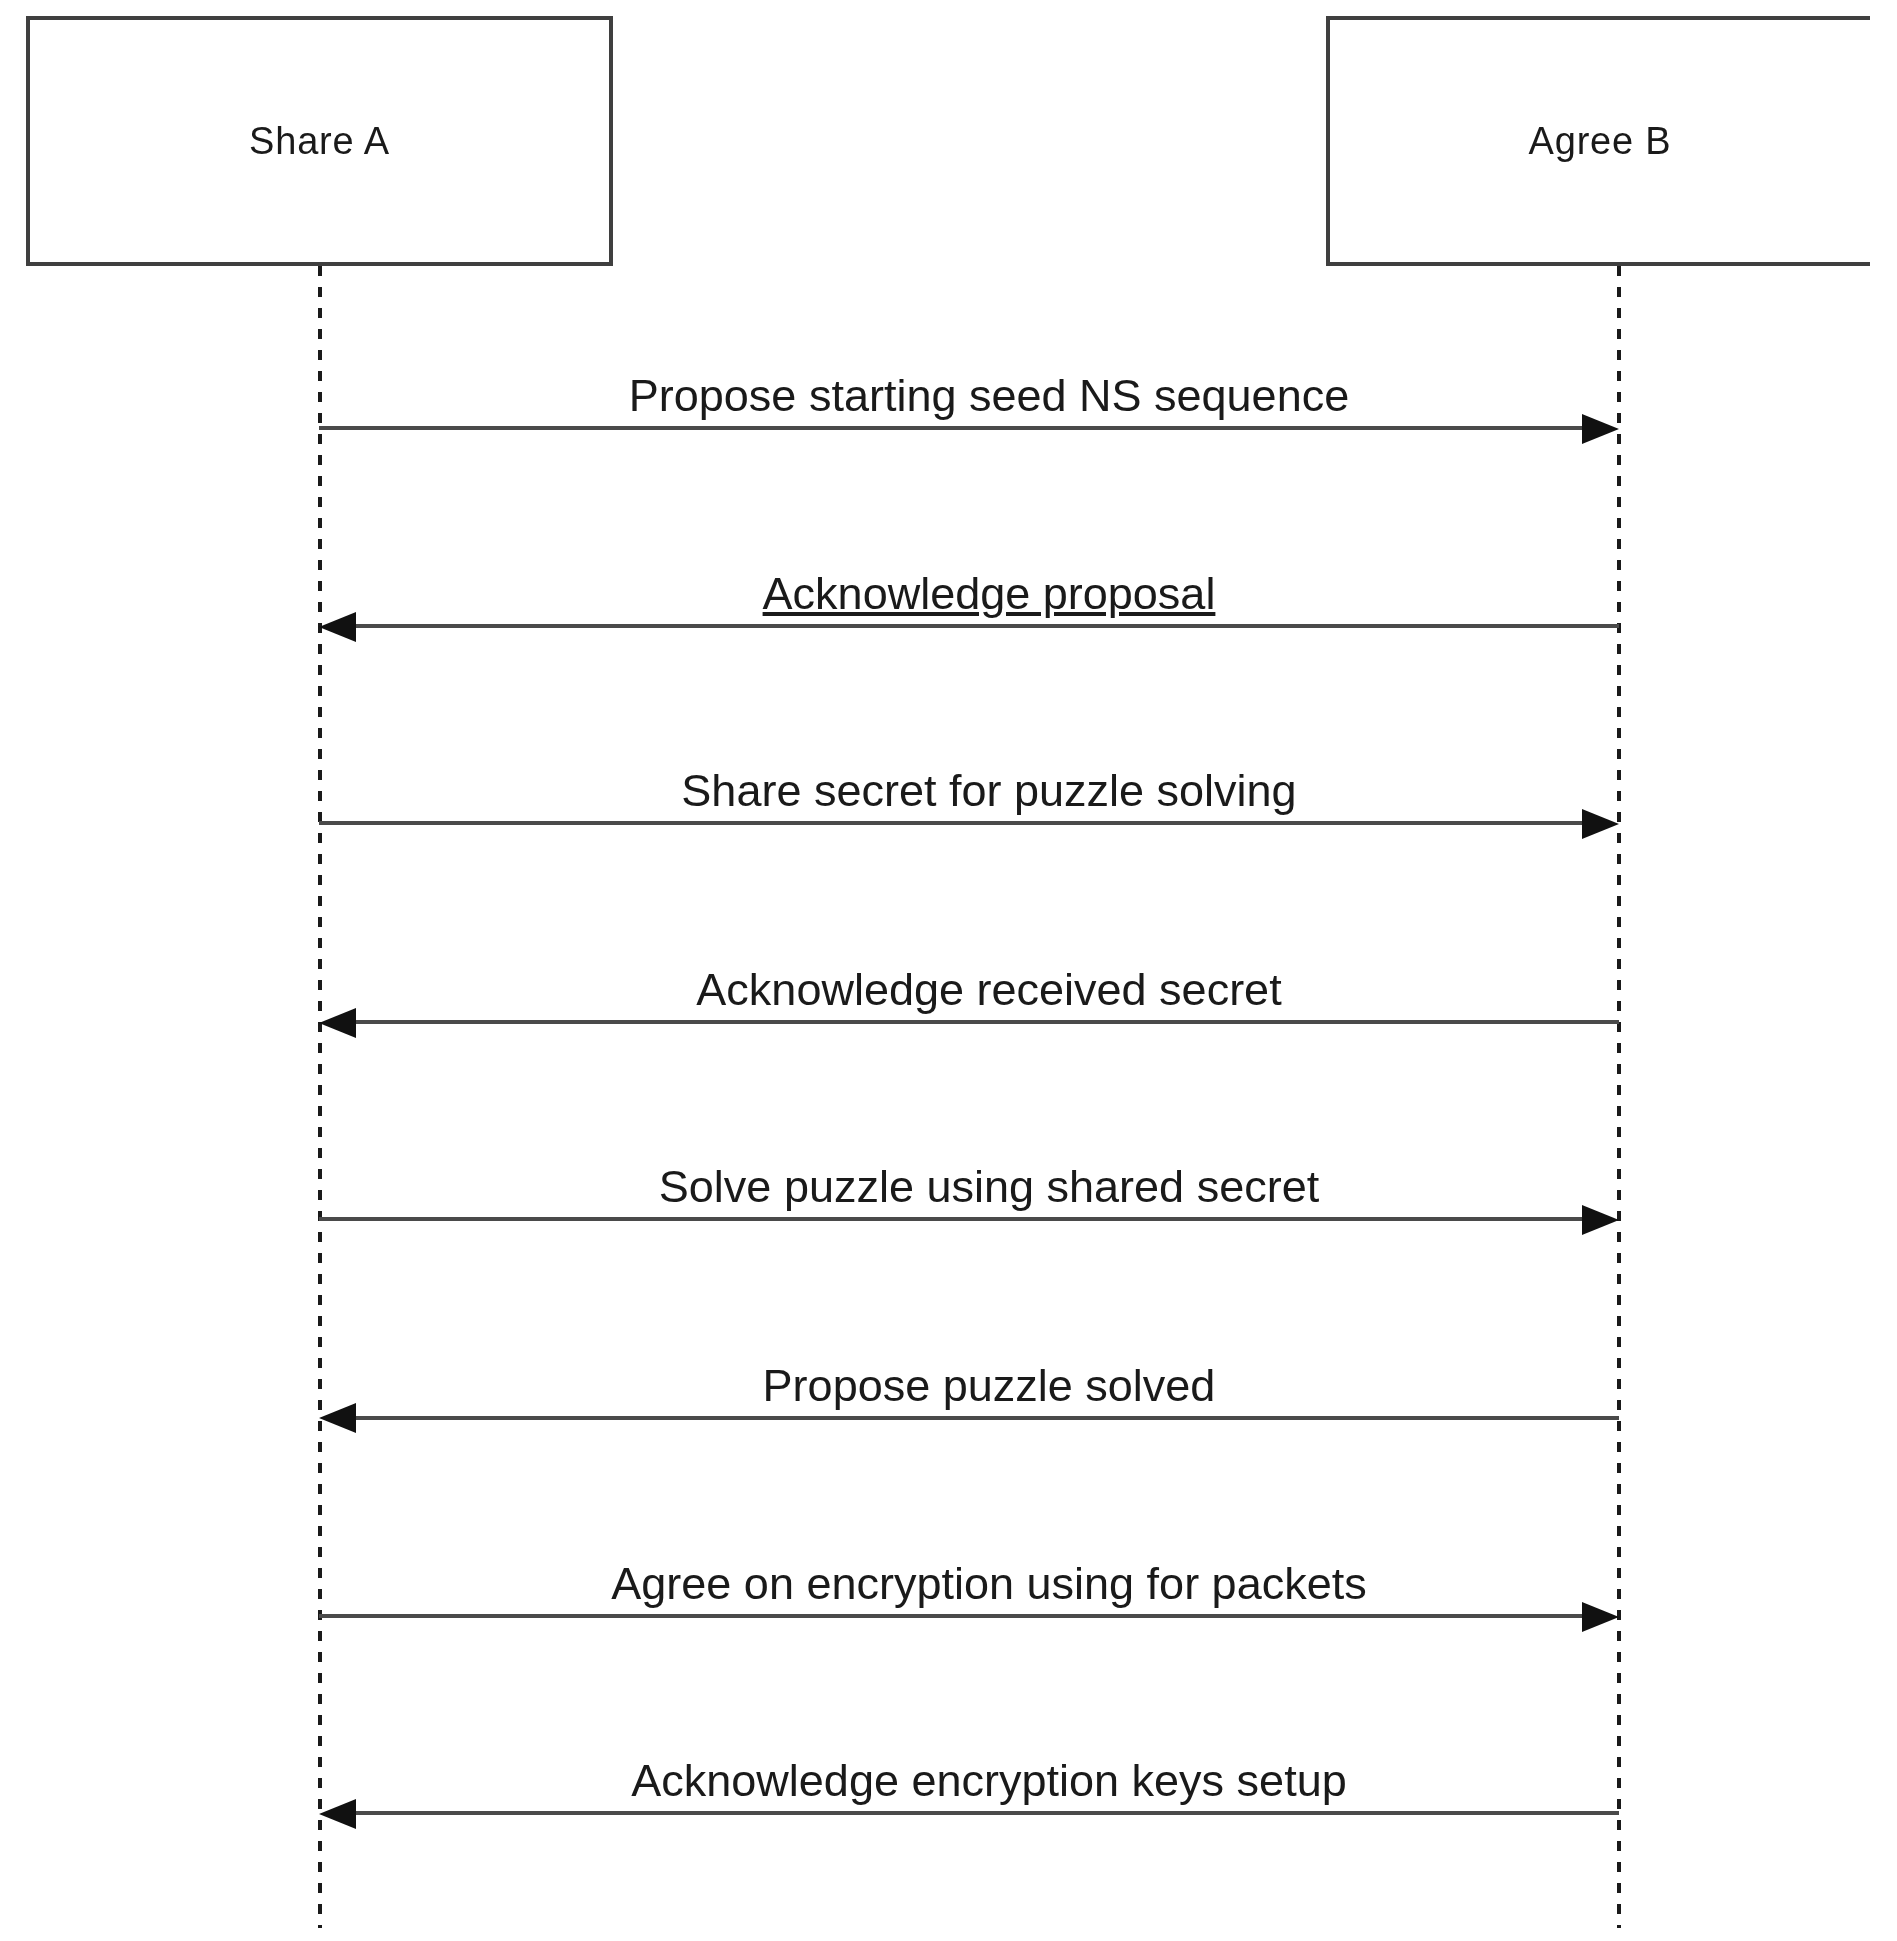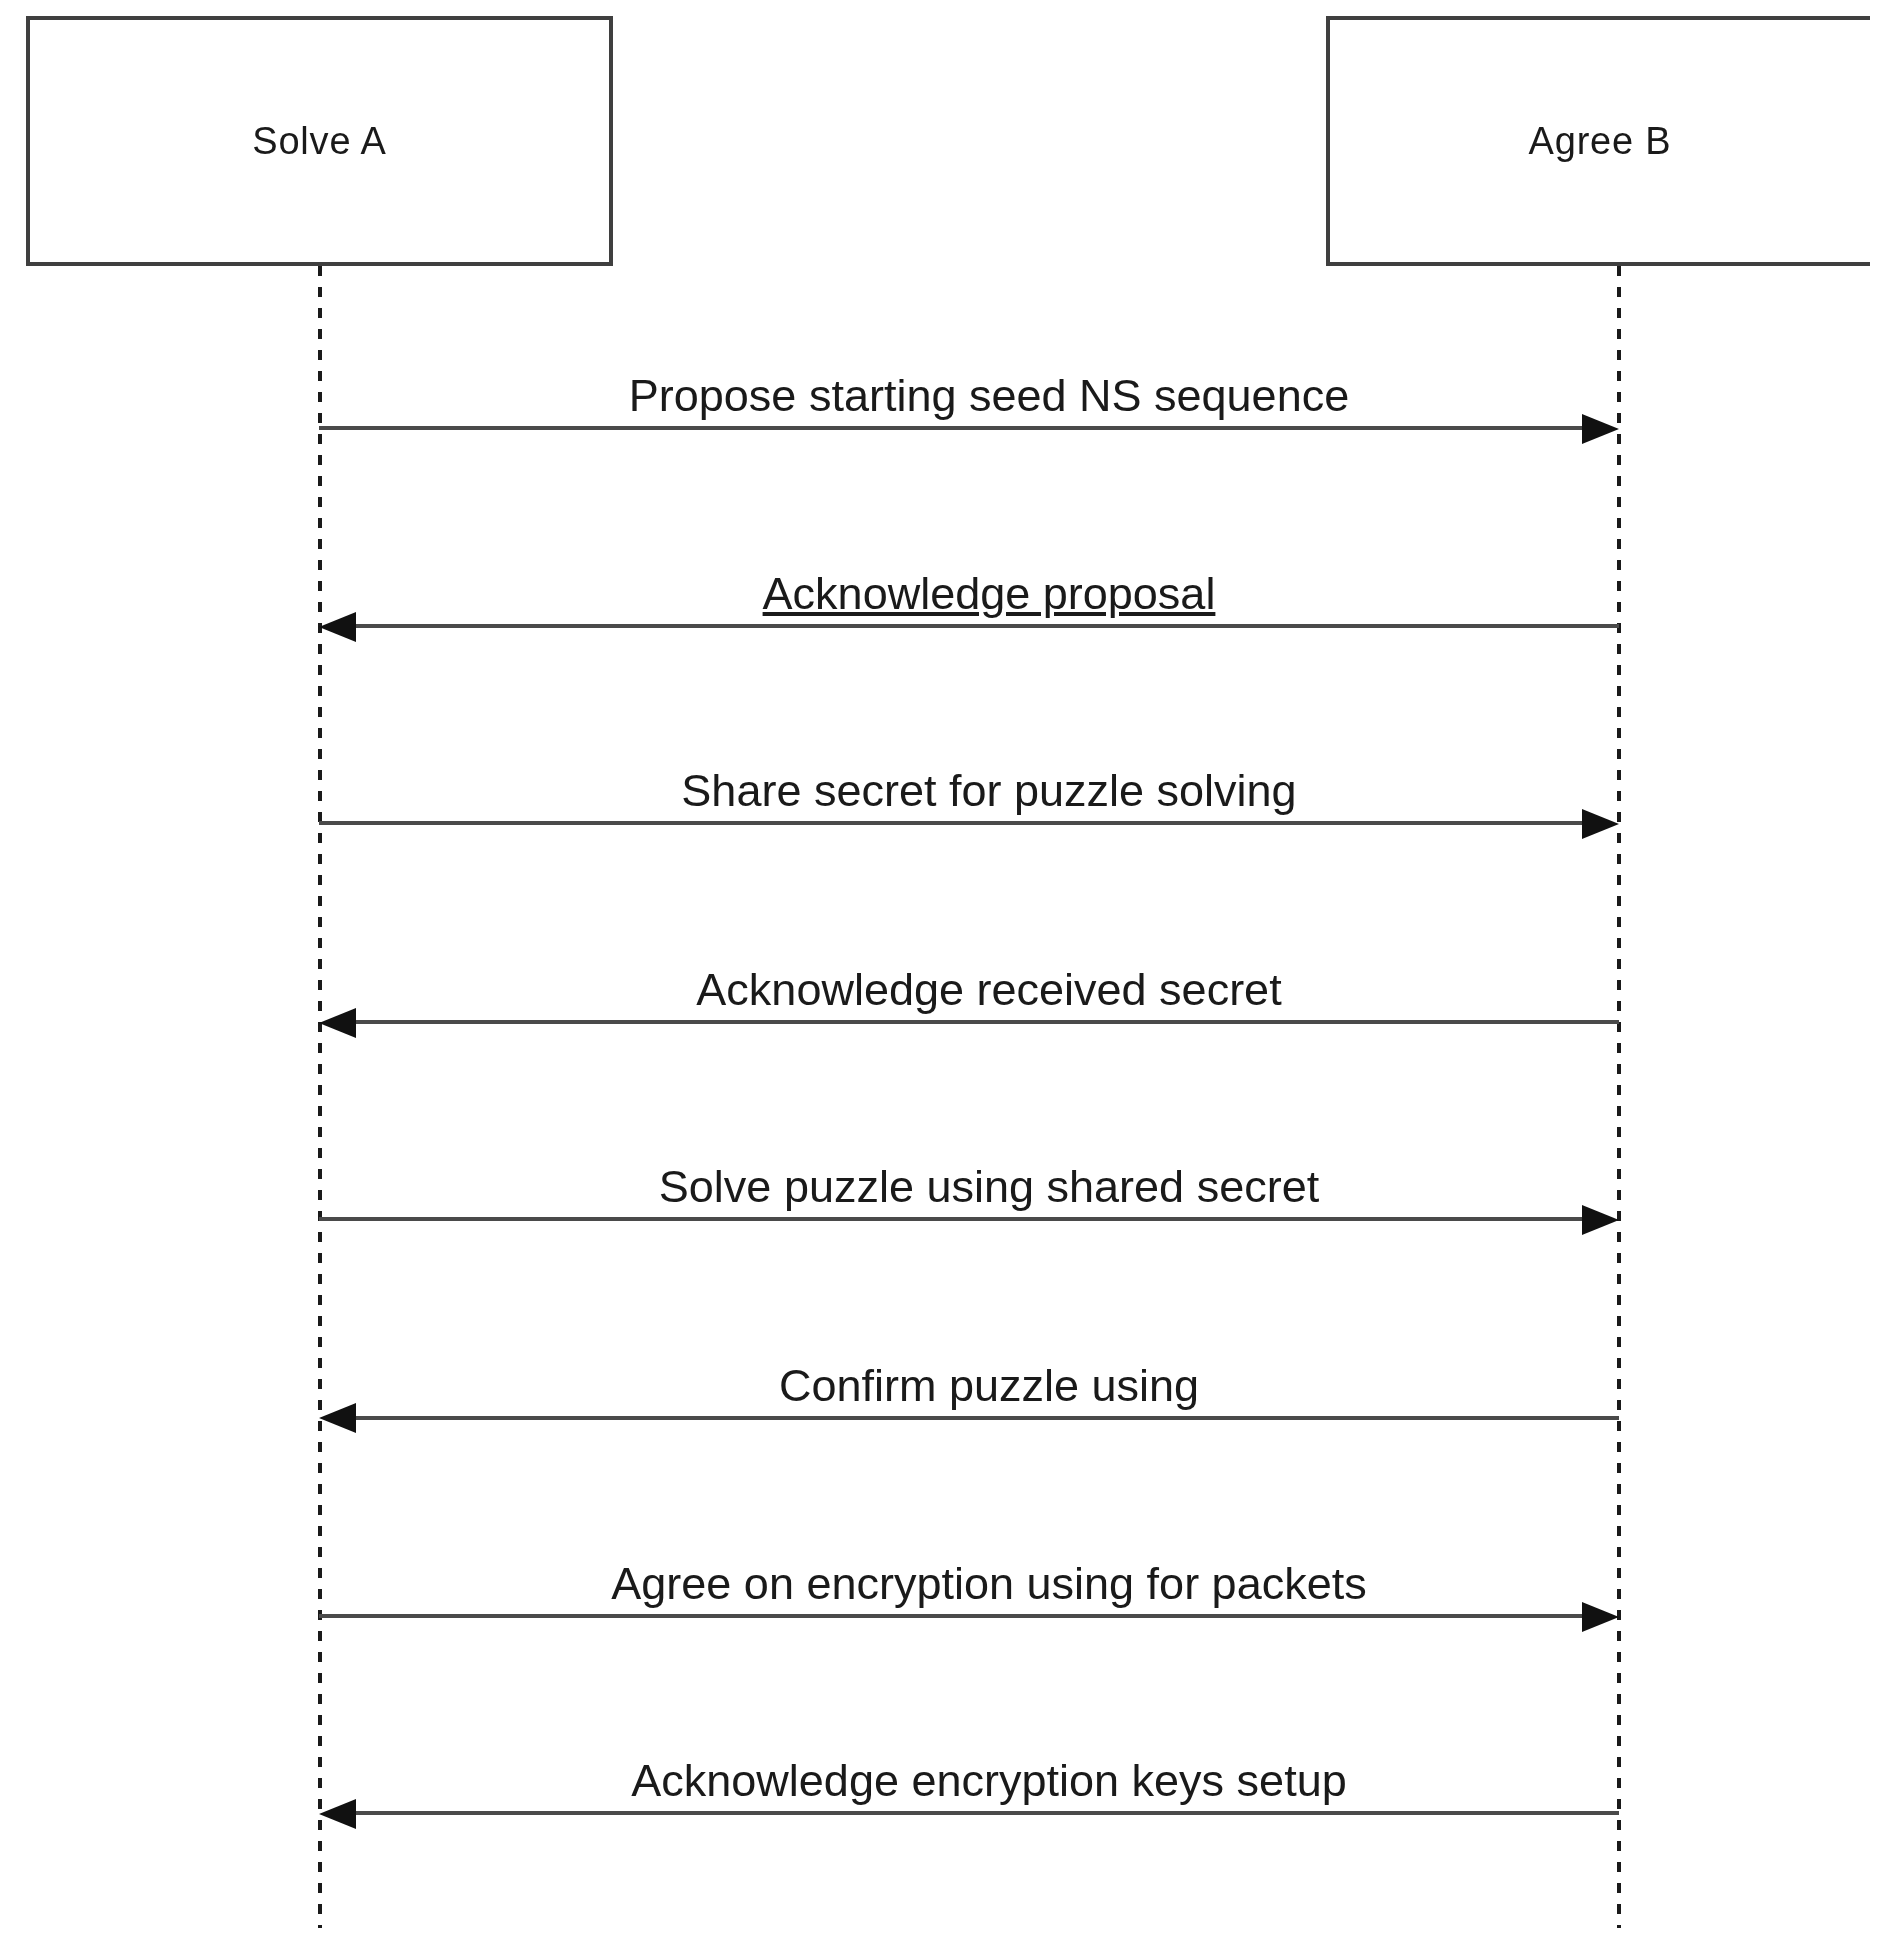--- a/index.html
+++ b/index.html
@@ -59,21 +59,21 @@
   }
   .msg-head.right{border-left:37px solid var(--head);}
   .msg-head.left{border-right:37px solid var(--head);}
 </style>
 </head>
 <body>
 
 <div id="canvas">
 
   <div class="actor-box" id="box-a">
-    <span>Solve A</span>
+    <span>Share A</span>
   </div>
 
   <div class="actor-box" id="box-b">
     <span>Agree B</span>
   </div>
 
   <div class="lifeline" id="lifeline-a"></div>
   <div class="lifeline" id="lifeline-b"></div>
 
   <div id="messages">
@@ -101,21 +101,21 @@
       <div class="msg-head left" style="top: 1008px; left: 319px;"></div>
     </div>
 
     <div class="message">
       <div class="msg-label" style="top: 1167px;">Solve puzzle using shared secret</div>
       <div class="msg-line" style="top: 1217px; left: 319px; width: 1266px;"></div>
       <div class="msg-head right" style="top: 1205px; left: 1582px;"></div>
     </div>
 
     <div class="message">
-      <div class="msg-label" style="top: 1366px;">Confirm puzzle using</div>
+      <div class="msg-label" style="top: 1366px;">Propose puzzle solved</div>
       <div class="msg-line" style="top: 1416px; left: 353px; width: 1266px;"></div>
       <div class="msg-head left" style="top: 1403px; left: 319px;"></div>
     </div>
 
     <div class="message">
       <div class="msg-label" style="top: 1564px;">Agree on encryption using for packets</div>
       <div class="msg-line" style="top: 1614px; left: 319px; width: 1266px;"></div>
       <div class="msg-head right" style="top: 1602px; left: 1582px;"></div>
     </div>
 

